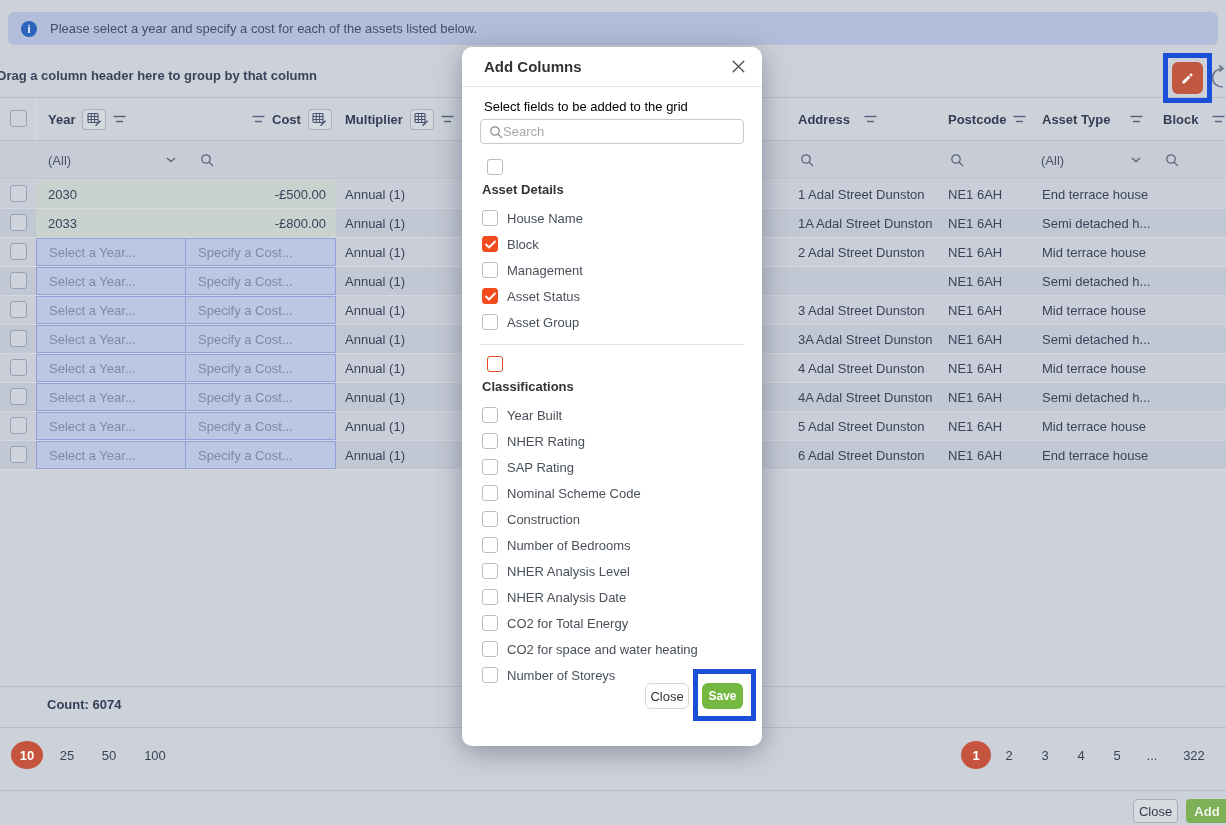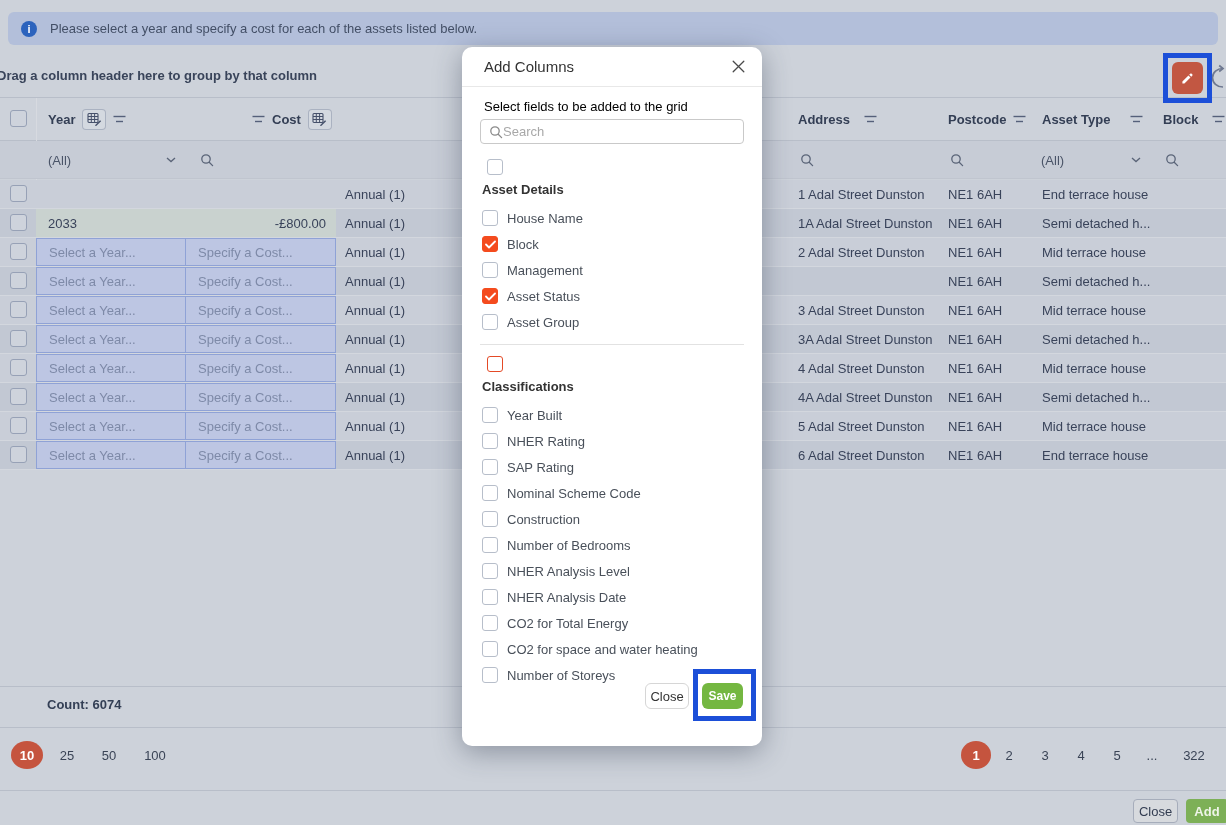--- a/index.html
+++ b/index.html
@@ -58,21 +58,21 @@
   .btn-close-bottom { position:absolute; left:1133px; top:799px; width:45px; height:24px; background:#d7dade;
                       border:1px solid #a6adbb; border-radius:4px; font-size:13px; color:#333d52; cursor:pointer; }
   .btn-add { position:absolute; left:1186px; top:799px; width:42px; height:24px; background:#7db057;
              border:none; border-radius:4px; font-size:13px; color:#eef4e8; font-weight:bold; cursor:pointer; }
 
   
   .modal { position:absolute; left:462px; top:47px; width:300px; height:699px; background:#fff;
            border-radius:10px; box-shadow:0 6px 28px rgba(40,50,70,.40); z-index:10; }
   .m-hdr { height:40px; border-bottom:1px solid #e8e8e8; display:flex; align-items:center;
            justify-content:space-between; padding:0 16px 0 22px; }
-  .m-title { font-size:15px; font-weight:400; color:#333; }
+  .m-title { font-size:15px; font-weight:700; color:#333; }
   .m-x { cursor:pointer; display:flex; }
   .m-body { padding:12px 18px 0 18px; }
   .m-sub { font-size:13px; color:#000000; padding-left:4px; }
   .m-search { margin-top:5px; height:25px; border:1px solid #c9c9c9; border-radius:4px; display:flex;
               align-items:center; padding-left:8px; gap:0; color:#8a8a8a; cursor:text; }
   .m-search .ph { font-size:13px; color:#a8a8a8; }
   .m-list { margin-top:15px; }
   .m-cbx { width:16px; height:16px; border:1px solid #b7beca; border-radius:3px; background:#fff;
            display:inline-flex; align-items:center; justify-content:center; flex:none; cursor:pointer; }
   .m-cbx.checked { background:#f44b1e; border-color:#f44b1e; }
@@ -148,20 +148,39 @@
           <rect x="1" y="1.5" width="10" height="9" rx="1" fill="none" stroke="currentColor" stroke-width="1.1"></rect>
           <line x1="1" y1="4.5" x2="11" y2="4.5" stroke="currentColor" stroke-width="1"></line>
           <line x1="1" y1="7.5" x2="11" y2="7.5" stroke="currentColor" stroke-width="1"></line>
           <line x1="4.3" y1="1.5" x2="4.3" y2="10.5" stroke="currentColor" stroke-width="1"></line>
           <line x1="7.6" y1="1.5" x2="7.6" y2="10.5" stroke="currentColor" stroke-width="1"></line>
           <path d="M8.5 12.8l4.6-4.6 1 1-4.6 4.6-1.5.5z" fill="currentColor"></path>
         </svg>
     </span>
   </div>
 
+  <div class="hdr" style="left:345px">
+    <span>Multiplier</span>
+    <span class="editic">
+      <svg width="15" height="14" viewBox="0 0 15 14">
+          <rect x="1" y="1.5" width="10" height="9" rx="1" fill="none" stroke="currentColor" stroke-width="1.1"></rect>
+          <line x1="1" y1="4.5" x2="11" y2="4.5" stroke="currentColor" stroke-width="1"></line>
+          <line x1="1" y1="7.5" x2="11" y2="7.5" stroke="currentColor" stroke-width="1"></line>
+          <line x1="4.3" y1="1.5" x2="4.3" y2="10.5" stroke="currentColor" stroke-width="1"></line>
+          <line x1="7.6" y1="1.5" x2="7.6" y2="10.5" stroke="currentColor" stroke-width="1"></line>
+          <path d="M8.5 12.8l4.6-4.6 1 1-4.6 4.6-1.5.5z" fill="currentColor"></path>
+        </svg>
+    </span>
+    <span class="fltic">
+      <svg width="13" height="9" viewBox="0 0 13 9">
+          <line x1=".5" y1="1.5" x2="12.5" y2="1.5" stroke="currentColor" stroke-width="1.4"></line>
+          <line x1="3" y1="6.5" x2="10" y2="6.5" stroke="currentColor" stroke-width="1.4"></line>
+        </svg>
+    </span>
+  </div>
 
   <div class="hdr" style="left:798px; gap:14px">
     <span>Address</span>
     <span class="fltic">
       <svg width="13" height="9" viewBox="0 0 13 9">
           <line x1=".5" y1="1.5" x2="12.5" y2="1.5" stroke="currentColor" stroke-width="1.4"></line>
           <line x1="3" y1="6.5" x2="10" y2="6.5" stroke="currentColor" stroke-width="1.4"></line>
         </svg>
     </span>
   </div>
@@ -222,20 +241,24 @@
       </svg>
   </div>
   <svg class="flt-q" style="left:1165px" width="14" height="14" viewBox="0 0 14 14">
       <circle cx="6" cy="6" r="4.2" fill="none" stroke="currentColor" stroke-width="1.3"></circle>
       <line x1="9.2" y1="9.2" x2="12.6" y2="12.6" stroke="currentColor" stroke-width="1.3" stroke-linecap="round"></line>
     </svg>
 
   <div id="rows">
       <div class="grid-row" style="top: 180px;">
         <div class="cbx row-cbx"></div>
+        <div class="rcell cell-val" style="left: 36px; width: 300px; padding: 0px 10px 0px 12px;">
+          <span>2030</span>
+          <span style="margin-left: auto;">-£500.00</span>
+        </div>
         <div class="rcell" style="left: 336px; width: 126px; padding-left: 9px;">Annual (1)</div>
         <div class="rcell" style="left: 790px; width: 150px; padding-left: 8px;">1 Adal Street Dunston</div>
         <div class="rcell" style="left: 940px; width: 94px; padding-left: 8px;">NE1 6AH</div>
         <div class="rcell" style="left: 1034px; width: 123px; padding-left: 8px;">End terrace house</div>
         <div class="rcell" style="left: 1157px; width: 69px; padding-left: 8px;"></div>
       </div>
       <div class="grid-row alt" style="top: 209px;">
         <div class="cbx row-cbx"></div>
         <div class="rcell cell-val" style="left: 36px; width: 300px; padding: 0px 10px 0px 12px;">
           <span>2033</span>

